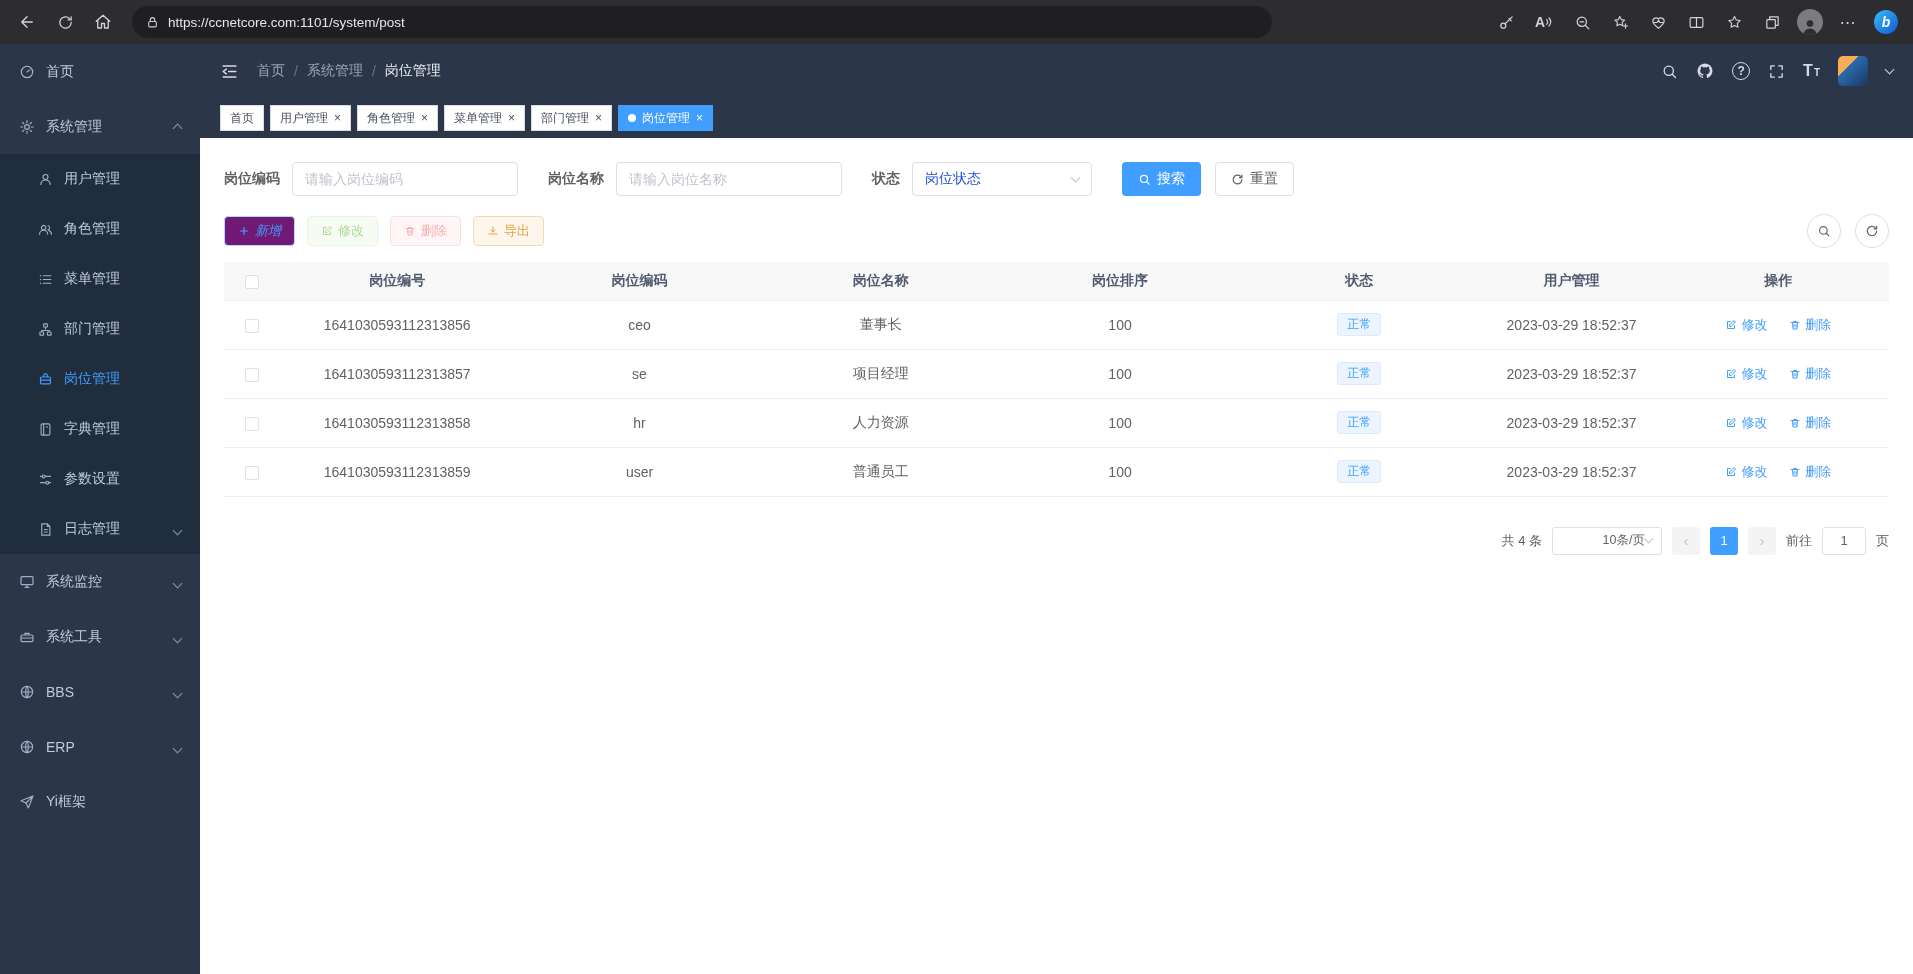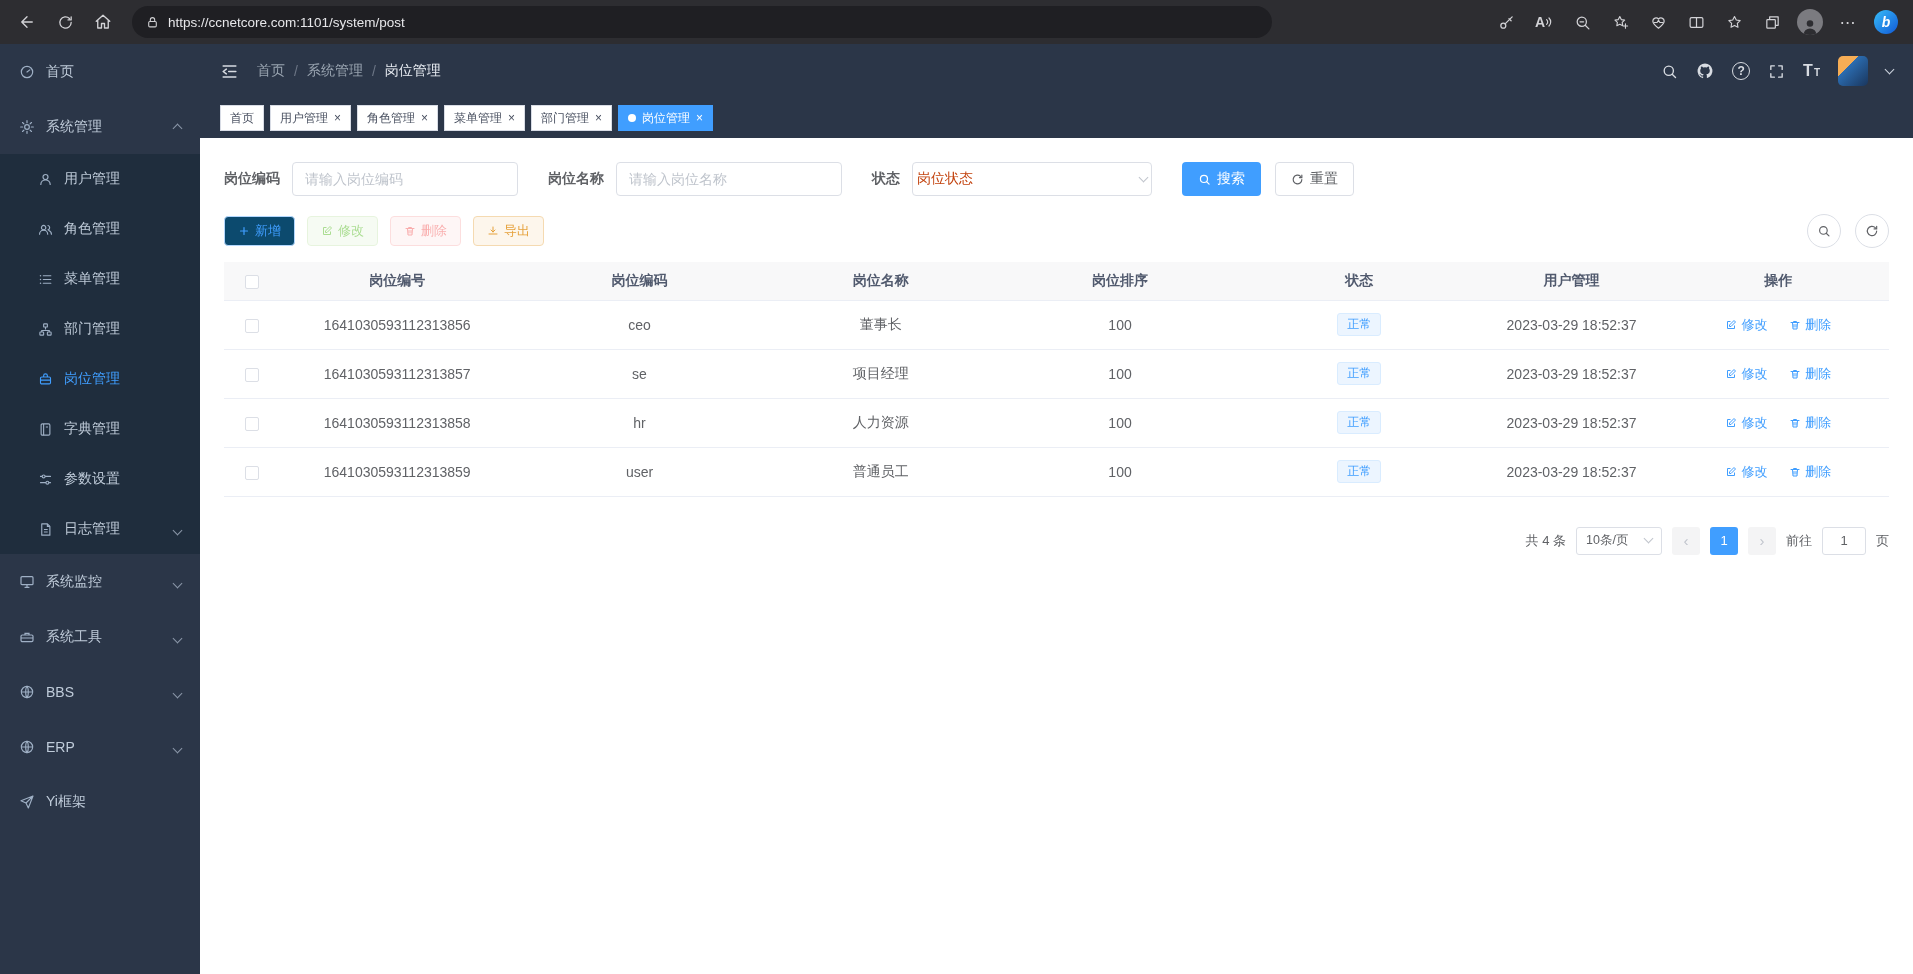--- a/index.html
+++ b/index.html
@@ -76,34 +76,34 @@
   
   .content { flex: 1; background: #ffffff; padding: 16px 24px; overflow: hidden; }
 
   .filter-row { display: flex; align-items: center; margin: 8px 0 18px; font-size: 14px;
     color: #606266; }
   .f-label { font-weight: 700; margin-right: 12px; white-space: nowrap; }
   .input { height: 34px; width: 226px; border: 1px solid #dcdfe6; border-radius: 4px;
     padding: 0 12px; font-size: 14px; color: #606266; outline: none; margin-right: 30px;
     font-family: inherit; }
   .input::placeholder { color: #bfc4cc; }
-  .select { height: 34px; width: 240px; border: 1px solid #dcdfe6; border-radius: 4px;
-    padding: 0 4px; display: flex; align-items: center; justify-content: space-between;
-    color: #c2410c; cursor: pointer; margin-right: 30px; }
+  .select { height: 34px; width: 180px; border: 1px solid #dcdfe6; border-radius: 4px;
+    padding: 0 12px; display: flex; align-items: center; justify-content: space-between;
+    color: #1d4ed8; cursor: pointer; margin-right: 30px; }
   .select .chev { color: #c0c4cc; }
   .btn { height: 34px; border-radius: 4px; padding: 0 15px; font-size: 14px;
     display: inline-flex; align-items: center; gap: 6px; border: 1px solid transparent;
     cursor: pointer; font-family: inherit; white-space: nowrap; }
   .btn-primary { background: #409eff; color: #ffffff; text-align: center; }
   .btn-default { background: #ffffff; border-color: #dcdfe6; color: #606266; margin-left: 14px; }
 
   .toolbar-row { display: flex; align-items: center; gap: 12px; margin-bottom: 14px; }
   .chip { height: 30px; padding: 0 13px; border-radius: 4px; font-size: 13px;
     display: inline-flex; align-items: center; gap: 5px; cursor: pointer; font-family: inherit; }
-  .chip-blue { background: #0c4a6e; border: 1px solid #b3d8ff; color: #409eff; }
+  .chip-blue { background: #701a75; border: 1px solid #b3d8ff; color: #409eff; font-style: italic; }
   .chip-green { background: #f0f9eb; border: 1px solid #d5ecc4; color: #67c23a; }
   .chip-red { background: #fef0f0; border: 1px solid #fbc4c4; color: #f56c6c; }
   .chip-orange { background: #fdf6ec; border: 1px solid #f5dab1; color: #e6a23c; }
   .chip.disabled { opacity: 0.55; cursor: not-allowed; }
   .circle-btn { width: 34px; height: 34px; border-radius: 50%; border: 1px solid #dcdfe6;
     display: flex; align-items: center; justify-content: center; color: #606266; cursor: pointer;
     background: #fff; }
   .toolbar-row .circle-btn + .circle-btn { margin-left: 2px; }
 
   
@@ -114,22 +114,22 @@
   .cb { width: 14px; height: 14px; border: 1px solid #dcdfe6; border-radius: 2px;
     background: #ffffff; display: inline-block; vertical-align: middle; cursor: pointer; }
   .tag { display: inline-block; padding: 3px 9px; background: #ecf5ff; border: 1px solid #d9ecff;
     color: #409eff; border-radius: 3px; font-size: 12px; line-height: 1.3; }
   .link { color: #409eff; font-size: 13px; display: inline-flex; align-items: center; gap: 4px;
     margin: 0 9px; cursor: pointer; text-decoration: none; }
 
   
   .pagination { display: flex; align-items: center; justify-content: flex-end; gap: 10px;
     margin-top: 30px; font-size: 13px; color: #606266; padding-right: 0; }
-  .pg-size { height: 28px; width: 86px; border: 1px solid #dcdfe6; border-radius: 3px;
-    padding: 0 9px; display: flex; align-items: center; justify-content: space-between;
+  .pg-size { height: 28px; width: 110px; border: 1px solid #dcdfe6; border-radius: 3px;
+    padding: 0 9px; display: flex; align-items: center; justify-content: flex-end;
     color: #606266; cursor: pointer; font-size: 12.5px; }
   .pg-size .chev { color: #c0c4cc; }
   .pg-btn { width: 28px; height: 28px; background: #f4f4f5; border-radius: 3px; display: flex;
     align-items: center; justify-content: center; font-size: 15px; cursor: pointer; }
   .pg-btn.prev { color: #c0c4cc; }
   .pg-btn.next { color: #c0c4cc; }
   .pg-page { width: 28px; height: 28px; border-radius: 3px; display: flex; align-items: center;
     justify-content: center; font-size: 13px; cursor: pointer; }
   .pg-page.active { background: #409eff; color: #ffffff; }
   .pg-input { width: 44px; height: 28px; border: 1px solid #dcdfe6; border-radius: 3px;

